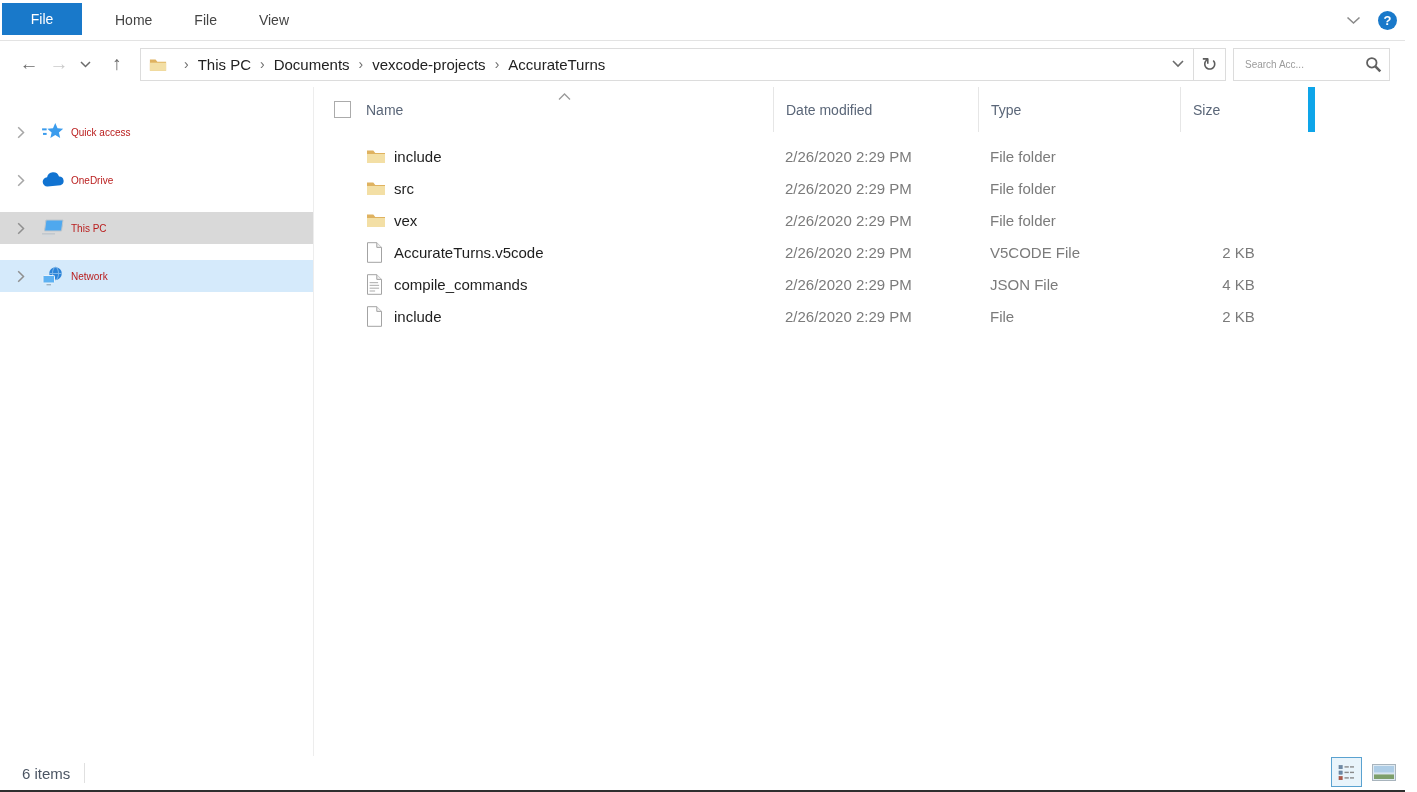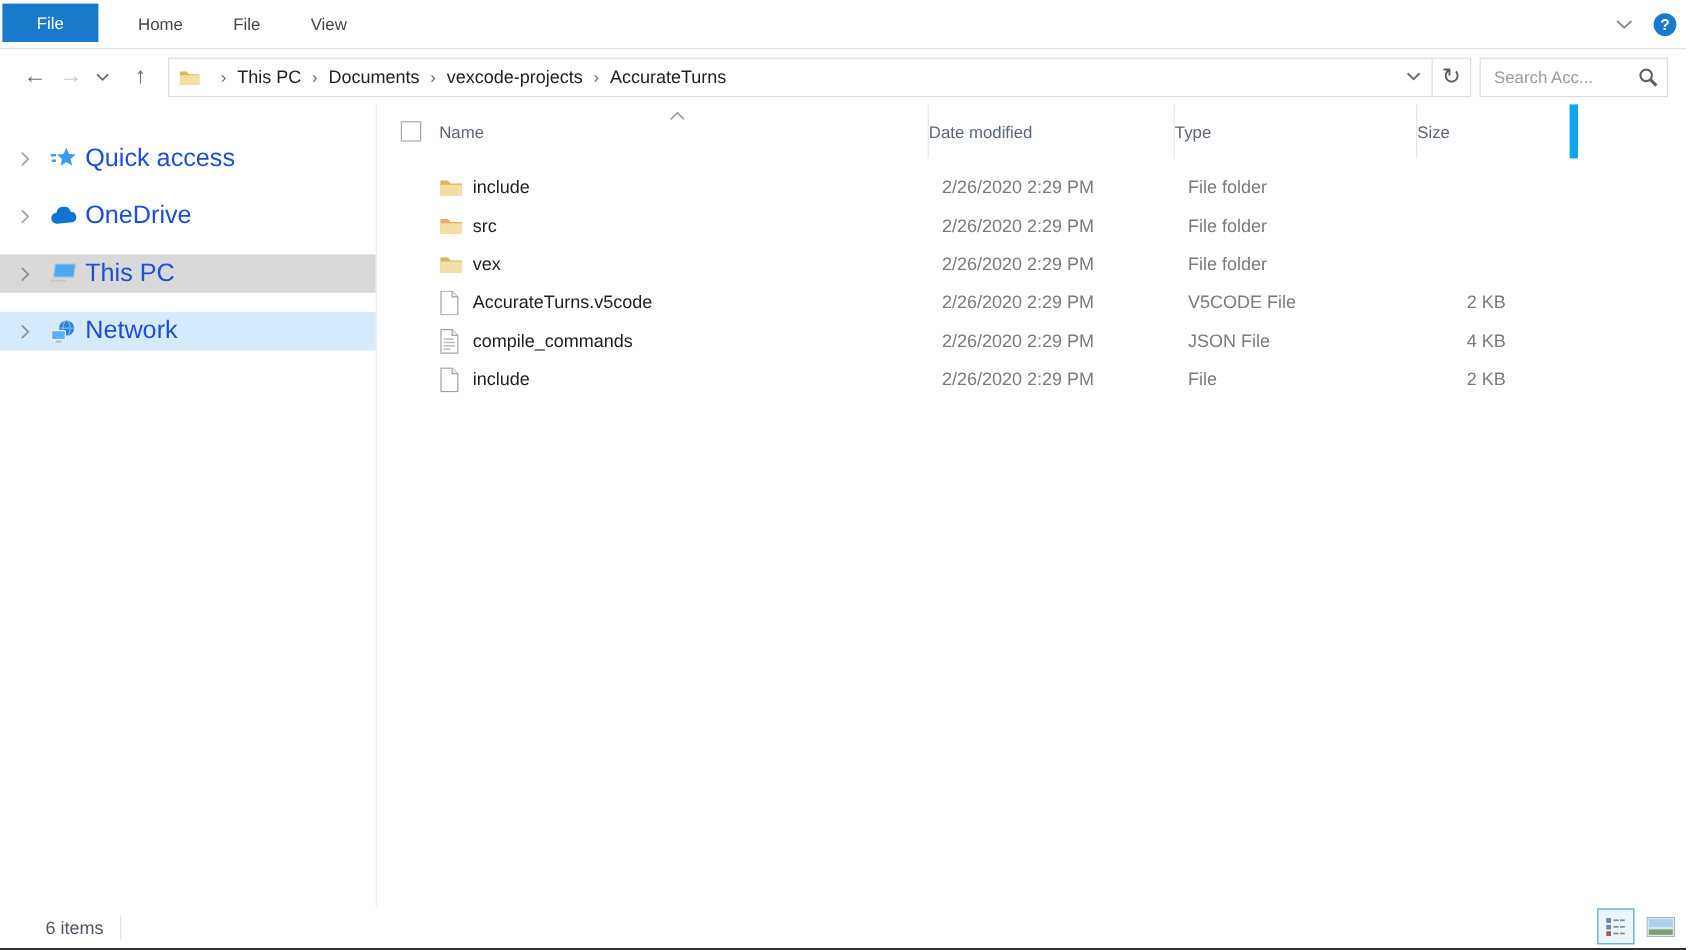--- a/index.html
+++ b/index.html
@@ -51,58 +51,58 @@
   .addr-spacer { flex: 1; }
   .addr-drop { width: 30px; height: 100%; display: flex; align-items: center; justify-content: center; }
   .addr-refresh {
     width: 32px; height: 100%; border-left: 1px solid #dcdcdc; color: #5d5d5d;
     font-size: 19px; display: flex; align-items: center; justify-content: center;
   }
 
   .searchbox { position: relative; margin-left: 7px; width: 157px; height: 33px; }
   .searchbox input {
     width: 100%; height: 100%; border: 1px solid #dcdcdc; outline: none;
-    font-family: inherit; font-size: 14px; color: #555; padding: 0 28px 0 11px;
+    font-family: inherit; font-size: 10px; color: #555; padding: 0 28px 0 11px;
   }
   .searchbox input::placeholder { color: #9b9b9b; }
   .search-icon { position: absolute; right: 8px; top: 8px; }
 
   
   .body { display: flex; height: 672px; }
   .sidebar { width: 314px; border-right: 1px solid #ededed; padding-top: 29px; flex: none; }
   .side-item { height: 32px; display: flex; align-items: center; margin-bottom: 16px; cursor: default; }
   .side-item.selected { background: #d9d9d9; }
   .side-item.hover { background: #d5eafb; }
   .side-chevron { width: 20px; margin-left: 11px; display: flex; justify-content: center; }
   .side-icon { width: 26px; margin-left: 9px; display: flex; justify-content: center; }
-  .side-label { margin-left: 5px; font-size: 21px; color: #1d4ed8; }
+  .side-label { margin-left: 5px; font-size: 10px; color: #b91c1c; }
 
   .content { flex: 1; position: relative; }
   .grid-cols { display: grid; grid-template-columns: 36px 28px 379px 205px 202px 135px; }
 
   .list-header { position: relative; height: 45px; margin-left: 16px; font-size: 14px; color: #5a6678; }
   .list-header .hcell { display: flex; align-items: center; height: 45px; }
   .hc-check { justify-content: flex-start; padding-left: 4px; }
   .checkbox { width: 17px; height: 17px; border: 1px solid #ababab; background: #fff; }
   .hc-name { grid-column: 2 / span 2; }
-  .hc-date, .hc-type, .hc-size { border-left: 1px solid #e6e6e6; }
+  .hc-date, .hc-type, .hc-size { border-left: 1px solid #e6e6e6; padding-left: 12px; }
   .hc-size { border-right: 7px solid #0ea5e9; }
   .sort-caret { position: absolute; left: 228px; top: 1px; }
 
   .rows { margin-left: 16px; margin-top: 8px; }
   .file-row { height: 32px; font-size: 15px; align-items: center; cursor: default; }
   .cell-check { }
   .cell-icon { display: flex; align-items: center; }
   .cell-name { color: #1e1e1e; padding-right: 8px; overflow: hidden; white-space: nowrap; }
   .cell-date, .cell-type { color: #7b7b7b; padding-left: 12px; white-space: nowrap; }
   .cell-size { color: #7b7b7b; text-align: center; padding-right: 18px; white-space: nowrap; }
 
   
   .statusbar {
-    position: absolute; left: 16px; right: 0; bottom: 0; height: 34px;
+    position: absolute; left: 0; right: 0; bottom: 0; height: 34px;
     display: flex; align-items: center; background: #fff;
   }
   .status-count { margin-left: 22px; font-size: 15px; color: #4b5563; }
   .status-divider { width: 1px; height: 20px; background: #e0e0e0; margin-left: 14px; }
   .status-right { position: absolute; right: 6px; bottom: 3px; display: flex; align-items: center; gap: 6px; }
   .viewbtn { width: 31px; height: 30px; display: flex; align-items: center; justify-content: center; border: 1px solid transparent; }
   .viewbtn.active { border-color: #5aa2d0; background: #e9f4fb; }
 </style>
 </head>
 <body>

